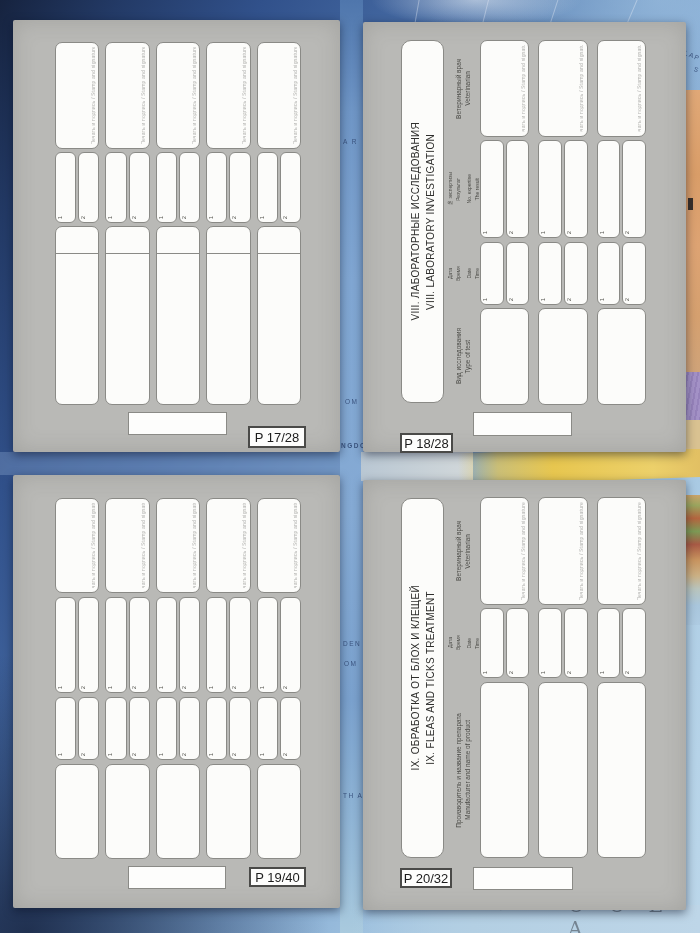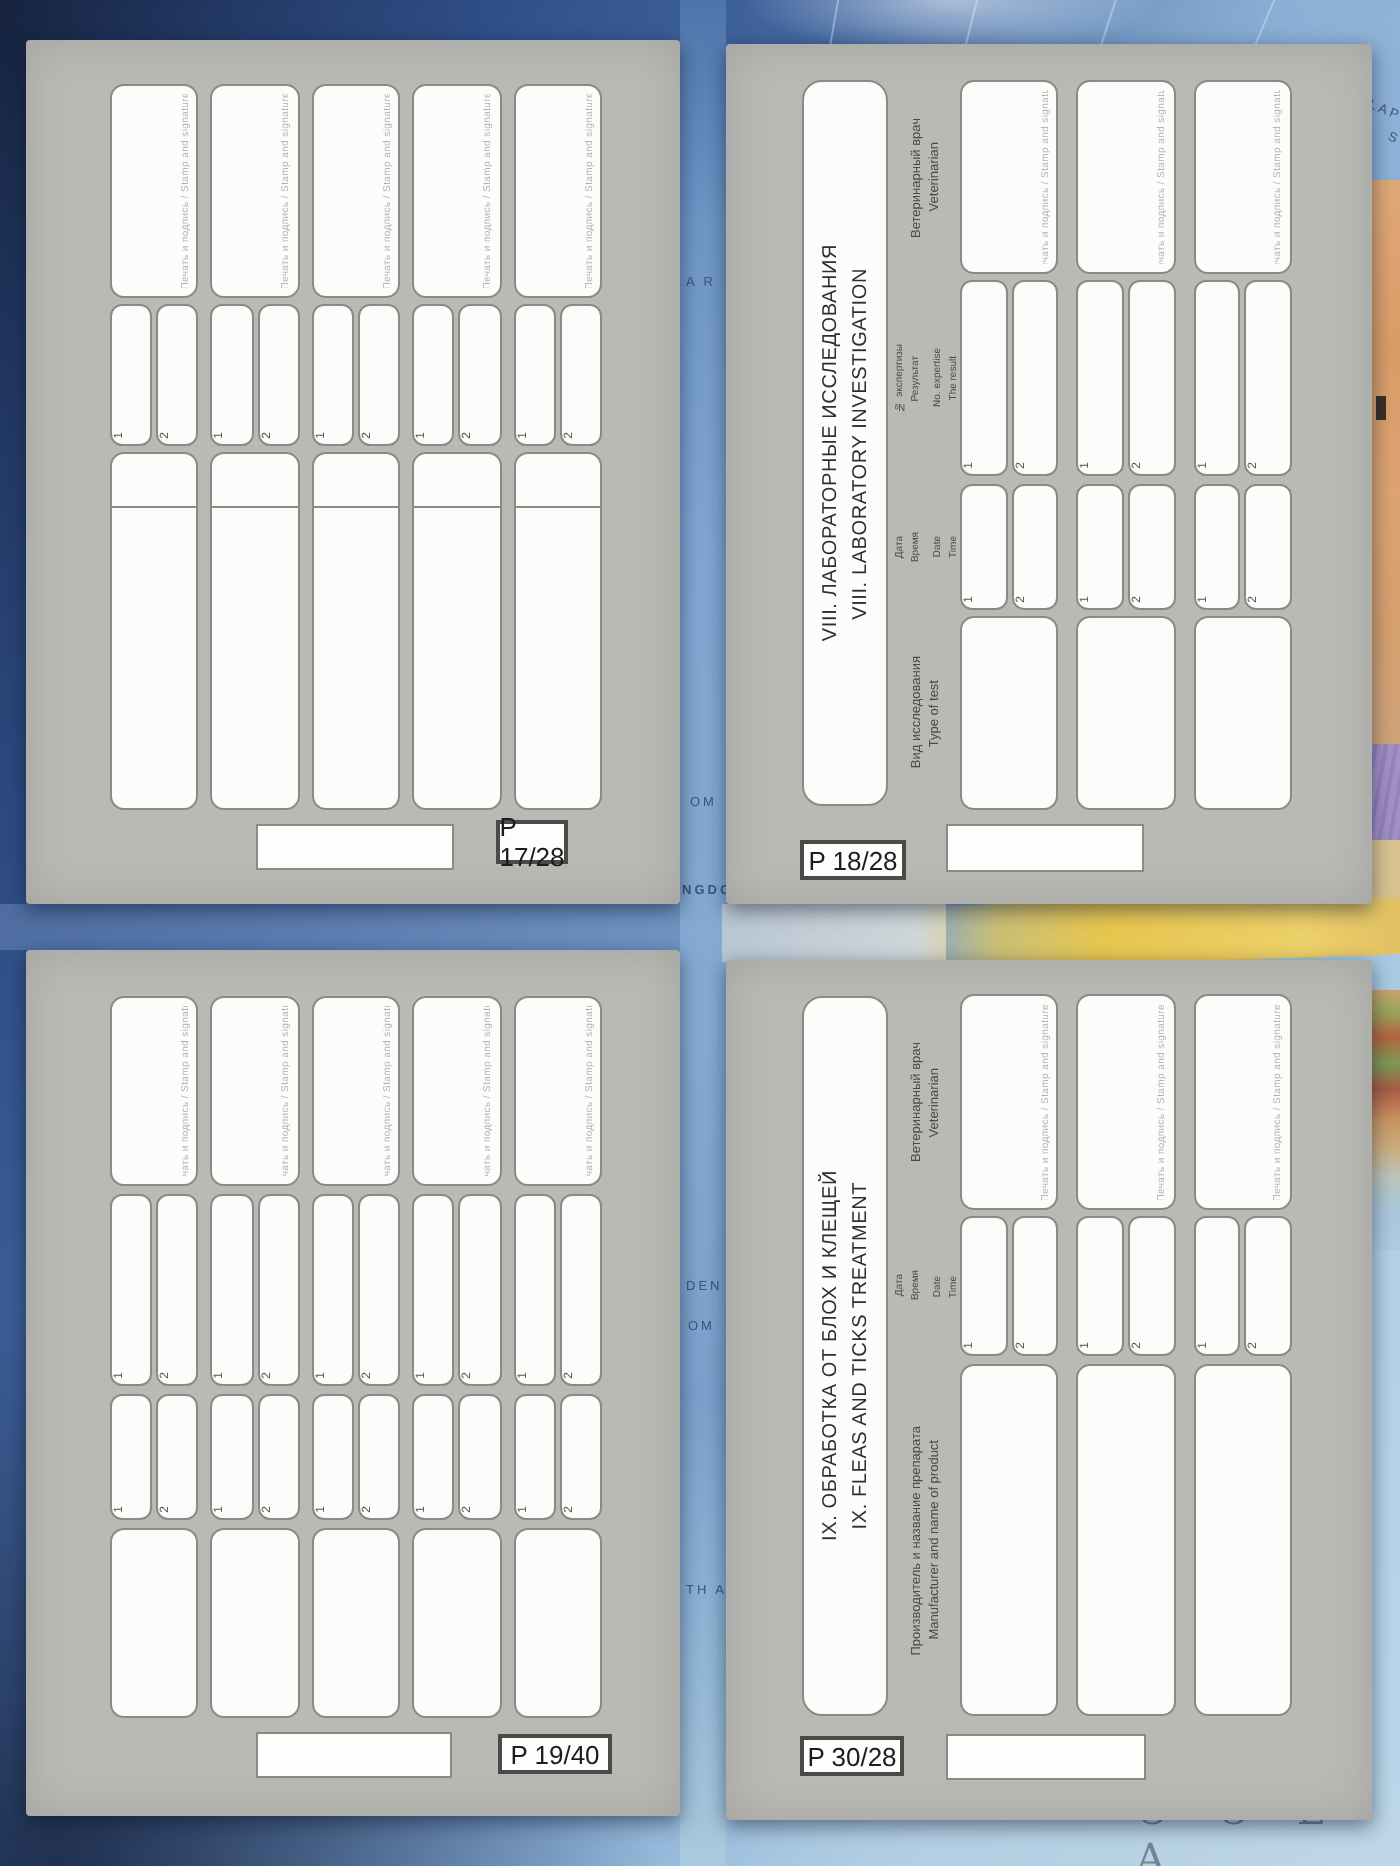--- a/index.html
+++ b/index.html
@@ -189,21 +189,21 @@
           <div class="cell">
               <span class="vtext cnum">2</span>
             </div>
         </div>
         <div class="cell" style="top:184px;height:179px">
           <div class="split-line"></div>
         </div>
       </div>
       </div>
     <div class="whitebox" style="left:115px;top:392px;width:99px;height:23px"></div>
-    <div class="pagebox" style="left:235px;top:390px;width:36px;height:22px">
+    <div class="pagebox" style="left:235px;top:406px;width:58px;height:22px">
       <span>P 17/28</span>
     </div>
   </section>
 
   <section class="panel" id="p18">
     <div class="titlebar">
       <div class="title-flex">
         <span class="vtext title-ru">VIII. ЛАБОРАТОРНЫЕ ИССЛЕДОВАНИЯ</span>
         <span class="vtext title-en">VIII. LABORATORY INVESTIGATION</span>
       </div>
@@ -295,21 +295,21 @@
           <div class="cell">
               <span class="vtext cnum">1</span>
             </div>
           <div class="cell">
               <span class="vtext cnum">2</span>
             </div>
         </div>
         <div class="cell" style="top:268px;height:97px"></div>
       </div>
       </div>
-    <div class="pagebox" style="left:37px;top:398px;width:53px;height:20px">
+    <div class="pagebox" style="left:37px;top:411px;width:53px;height:20px">
       <span>P 18/28</span>
     </div>
     <div class="whitebox" style="left:110px;top:390px;width:99px;height:24px"></div>
   </section>
 
   <section class="panel" id="p19">
     <div class="cols cols-left" style="left:42px;top:23px;width:246px;height:361px">
       <div class="col">
         <div class="cell" style="top:0;height:95px">
           <div class="stamp-wrap">
@@ -502,18 +502,18 @@
               <span class="vtext cnum">1</span>
             </div>
           <div class="cell">
               <span class="vtext cnum">2</span>
             </div>
         </div>
         <div class="cell" style="top:185px;height:176px"></div>
       </div>
       </div>
     <div class="pagebox" style="left:37px;top:388px;width:52px;height:20px">
-      <span>P 30/28</span>
+      <span>P 20/32</span>
     </div>
     <div class="whitebox" style="left:110px;top:387px;width:100px;height:23px"></div>
   </section>
 
 </div>
 
 </body></html>

